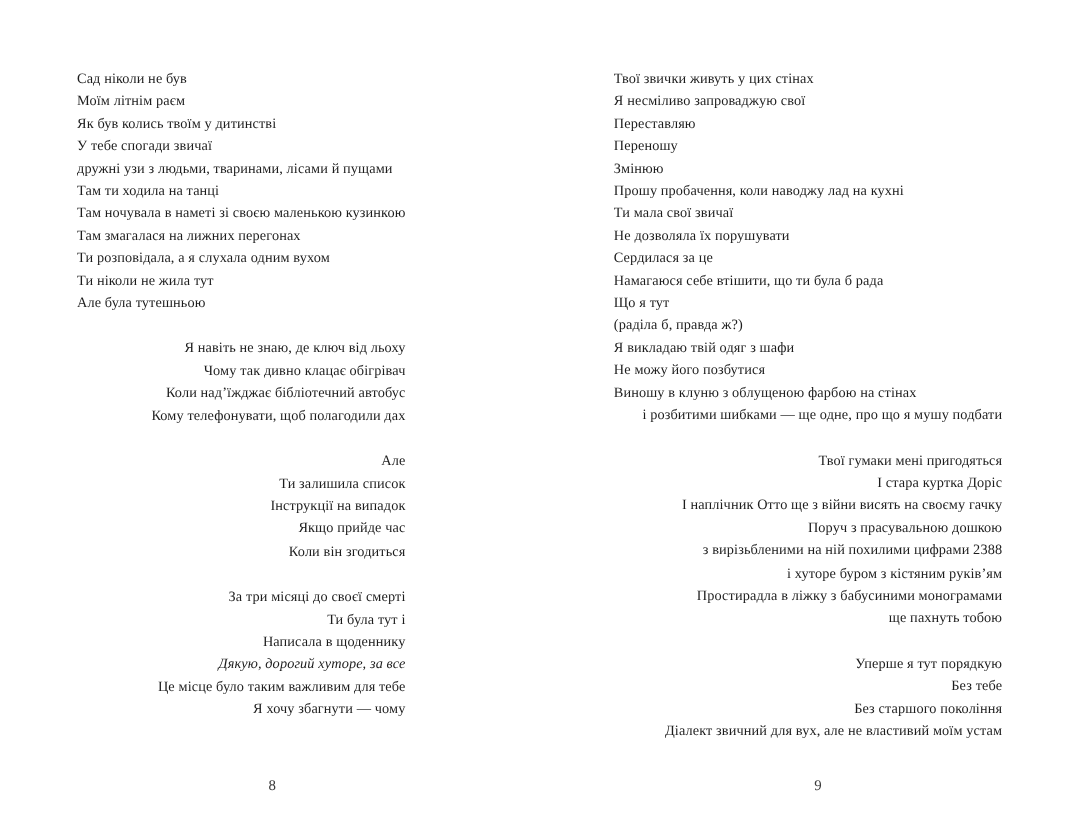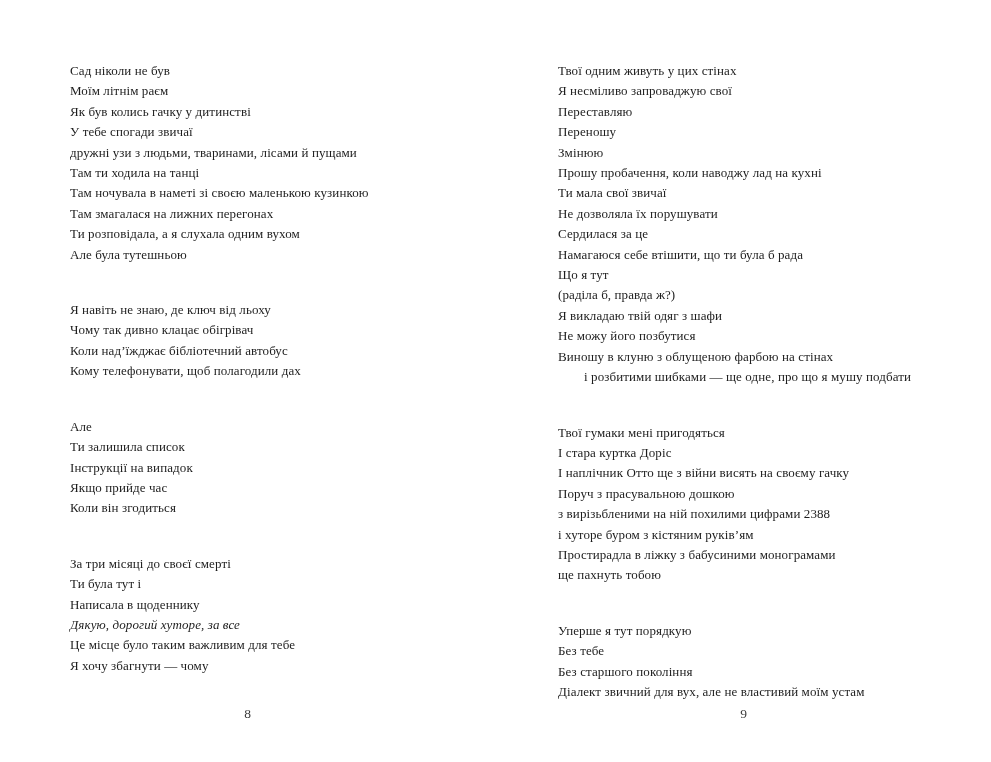--- a/index.html
+++ b/index.html
@@ -27,21 +27,21 @@
   .poem {
     position: absolute;
     top: 61px;
     font-size: 13px;
     line-height: 20.4px;
     letter-spacing: 0.1px;
     white-space: nowrap;
   }
   .page.left  .poem { left: 70px; }
   .page.right .poem { left: 62px; }
-  .stanza + .stanza { margin-top: 35px; }
+  .stanza + .stanza { margin-top: 21px; text-align: right; }
   .line.italic { font-style: italic; }
   .line.indent { padding-left: 26px; }
   .page-number {
     position: absolute;
     top: 706px;
     left: 0;
     width: 100%;
     text-align: center;
     font-size: 13.5px;
     color: #3c3c3c;
@@ -50,27 +50,28 @@
 </head>
 <body>
 
 <div class="spread">
 
   <section class="page left">
     <div class="poem" id="poem-left">
         <div class="stanza">
           <div class="line">Сад ніколи не був</div>
           <div class="line">Моїм літнім раєм</div>
-          <div class="line">Як був колись гачку у дитинстві</div>
+          <div class="line">Як був колись твоїм у дитинстві</div>
           <div class="line">У тебе спогади звичаї</div>
           <div class="line">дружні узи з людьми, тваринами, лісами й пущами</div>
           <div class="line">Там ти ходила на танці</div>
           <div class="line">Там ночувала в наметі зі своєю маленькою кузинкою</div>
           <div class="line">Там змагалася на лижних перегонах</div>
           <div class="line">Ти розповідала, а я слухала одним вухом</div>
+          <div class="line">Ти ніколи не жила тут</div>
           <div class="line">Але була тутешньою</div>
         </div>
         <div class="stanza">
           <div class="line">Я навіть не знаю, де ключ від льоху</div>
           <div class="line">Чому так дивно клацає обігрівач</div>
           <div class="line">Коли над’їжджає бібліотечний автобус</div>
           <div class="line">Кому телефонувати, щоб полагодили дах</div>
         </div>
         <div class="stanza">
           <div class="line">Але</div>
@@ -87,21 +88,21 @@
           <div class="line">Це місце було таким важливим для тебе</div>
           <div class="line">Я хочу збагнути — чому</div>
         </div>
       </div>
     <div class="page-number">8</div>
   </section>
 
   <section class="page right">
     <div class="poem" id="poem-right">
         <div class="stanza">
-          <div class="line">Твої одним живуть у цих стінах</div>
+          <div class="line">Твої звички живуть у цих стінах</div>
           <div class="line">Я несміливо запроваджую свої</div>
           <div class="line">Переставляю</div>
           <div class="line">Переношу</div>
           <div class="line">Змінюю</div>
           <div class="line">Прошу пробачення, коли наводжу лад на кухні</div>
           <div class="line">Ти мала свої звичаї</div>
           <div class="line">Не дозволяла їх порушувати</div>
           <div class="line">Сердилася за це</div>
           <div class="line">Намагаюся себе втішити, що ти була б рада</div>
           <div class="line">Що я тут</div>

